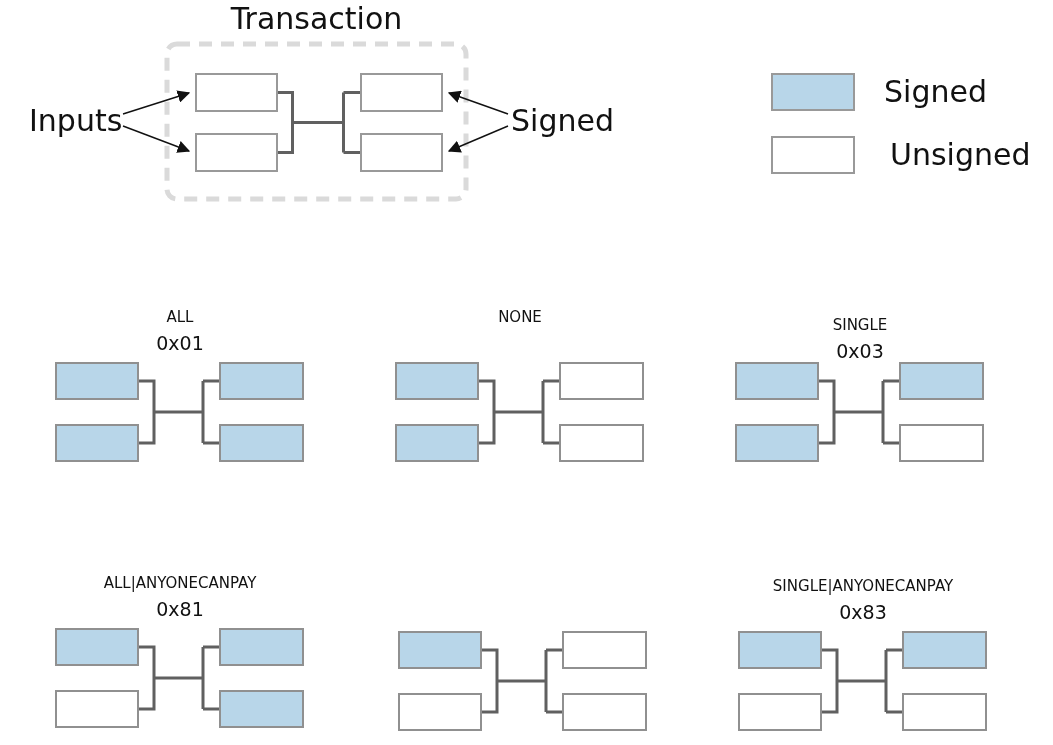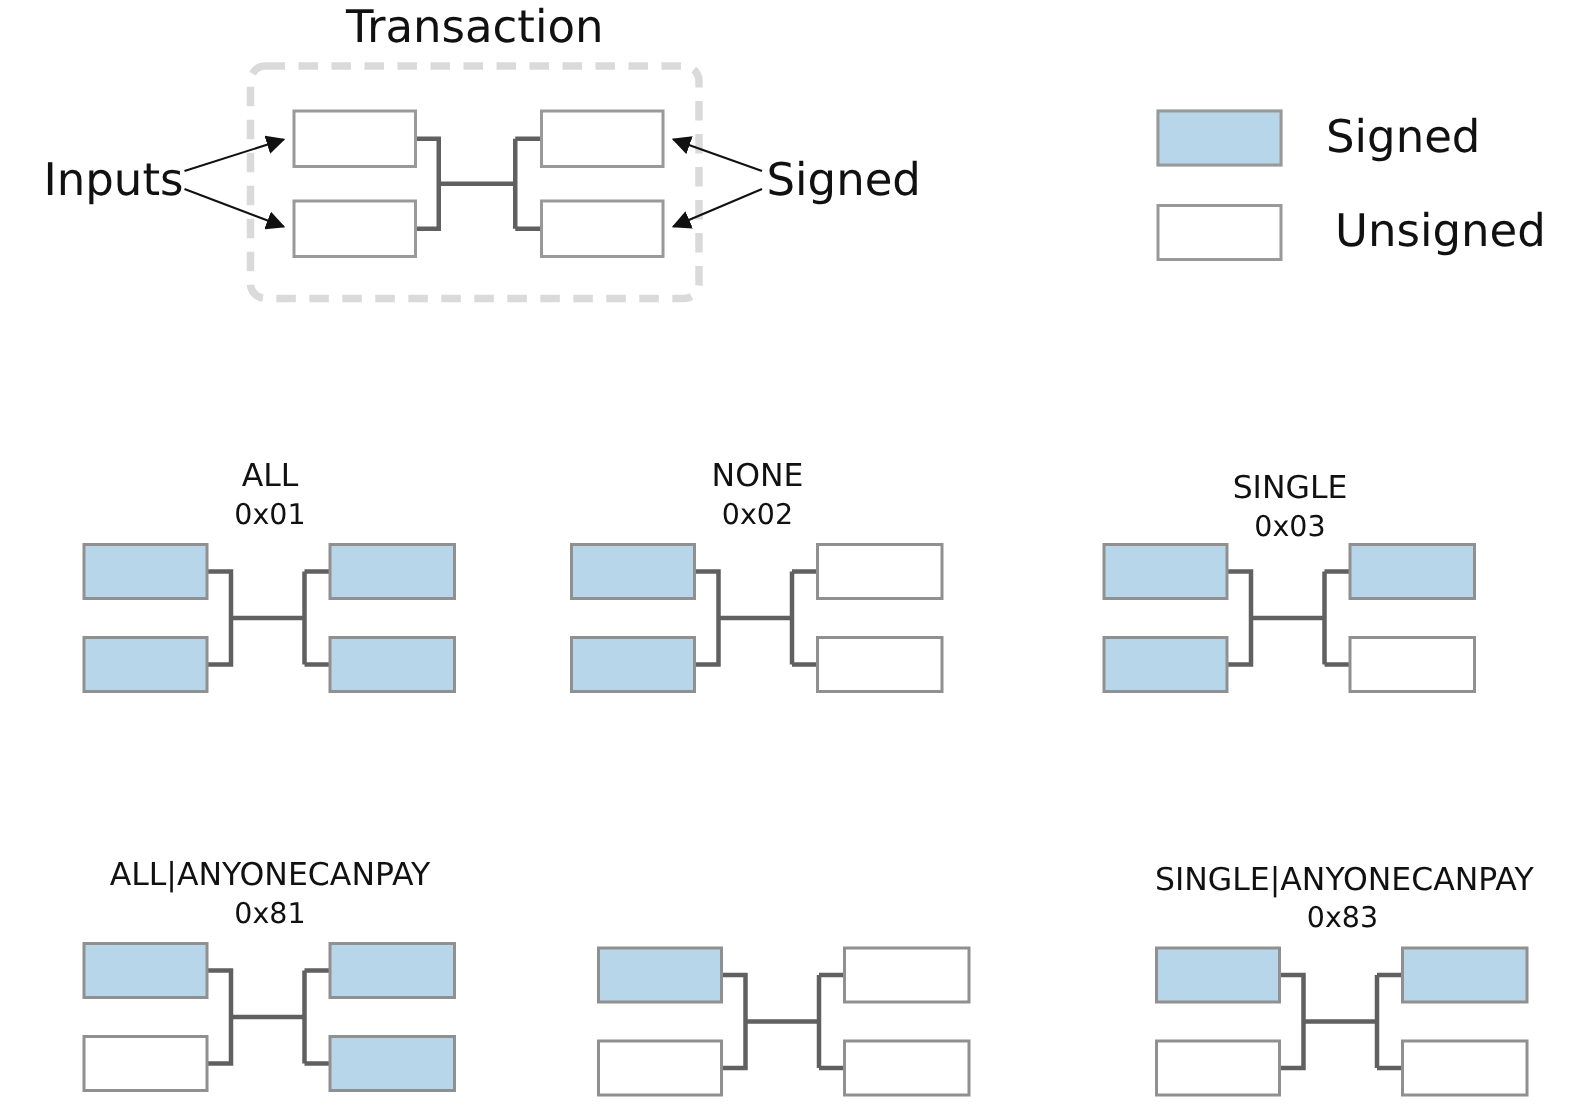--- a/index.html
+++ b/index.html
@@ -26,33 +26,33 @@
   #legend-row-unsigned{left:731px;top:136px;}
   .legend-swatch{width:84px;height:38px;box-sizing:border-box;
     border:2px solid #999999;background:#ffffff;}
   .legend-swatch[data-state="signed"]{background:#b8d6e9;}
   #legend-row-signed .legend-label{margin-left:29px;}
   #legend-row-unsigned .legend-label{margin-left:35px;}
 
   
   .diagram{position:absolute;width:250px;height:160px;}
   .dg-head{position:absolute;left:0;top:0;width:100%;text-align:center;}
-  .dg-title{font-size:21px;line-height:25px;white-space:nowrap;}
+  .dg-title{font-size:15px;line-height:25px;white-space:nowrap;}
   .dg-code{font-size:19px;line-height:21px;margin-top:3px;}
   .dg-svg{position:absolute;left:0;top:57px;overflow:visible;}
   .box{fill:#ffffff;stroke:#909090;stroke-width:2;}
   .box[data-state="signed"]{fill:#b8d6e9;}
 
   .d1{left:55px;top:305px;}
-  .d2{left:380px;top:305px;}
+  .d2{left:395px;top:305px;}
   .d3{left:735px;top:305px;}
   .d3 .dg-head{top:8px;}
   .d4{left:55px;top:571px;}
   .d5{left:398px;top:574px;}
-  .d6{left:770px;top:574px;}
+  .d6{left:738px;top:574px;}
 </style>
 </head>
 <body>
 
 <div id="canvas">
 
   <svg id="tx-svg" width="690" height="215" viewBox="0 0 690 215">
     <defs>
       <marker id="ah" viewBox="0 0 10 10" refX="9" refY="5" markerWidth="9" markerHeight="9" orient="auto-start-reverse">
         <path d="M0,0 L10,5 L0,10 z" fill="#111"></path>
@@ -93,21 +93,20 @@
       <rect class="box" x="1" y="1" width="82" height="36" data-state="signed"></rect>
       <rect class="box" x="1" y="63" width="82" height="36" data-state="signed"></rect>
       <rect class="box" x="165" y="1" width="83" height="36" data-state="signed"></rect>
       <rect class="box" x="165" y="63" width="83" height="36" data-state="signed"></rect>
     </svg>
   </div>
 
   <div class="diagram d2">
     <div class="dg-head">
       <div class="dg-title">NONE</div>
-      <div class="dg-code">0x02</div>
     </div>
     <svg class="dg-svg" width="250" height="100" viewBox="0 0 250 100">
       <path class="conn" d="M83 19 H99 V81 H83 M99 50 H148 M148 19 V81 M148 19 H165 M148 81 H165"></path>
       <rect class="box" x="1" y="1" width="82" height="36" data-state="signed"></rect>
       <rect class="box" x="1" y="63" width="82" height="36" data-state="signed"></rect>
       <rect class="box" x="165" y="1" width="83" height="36" data-state="unsigned"></rect>
       <rect class="box" x="165" y="63" width="83" height="36" data-state="unsigned"></rect>
     </svg>
   </div>
 

